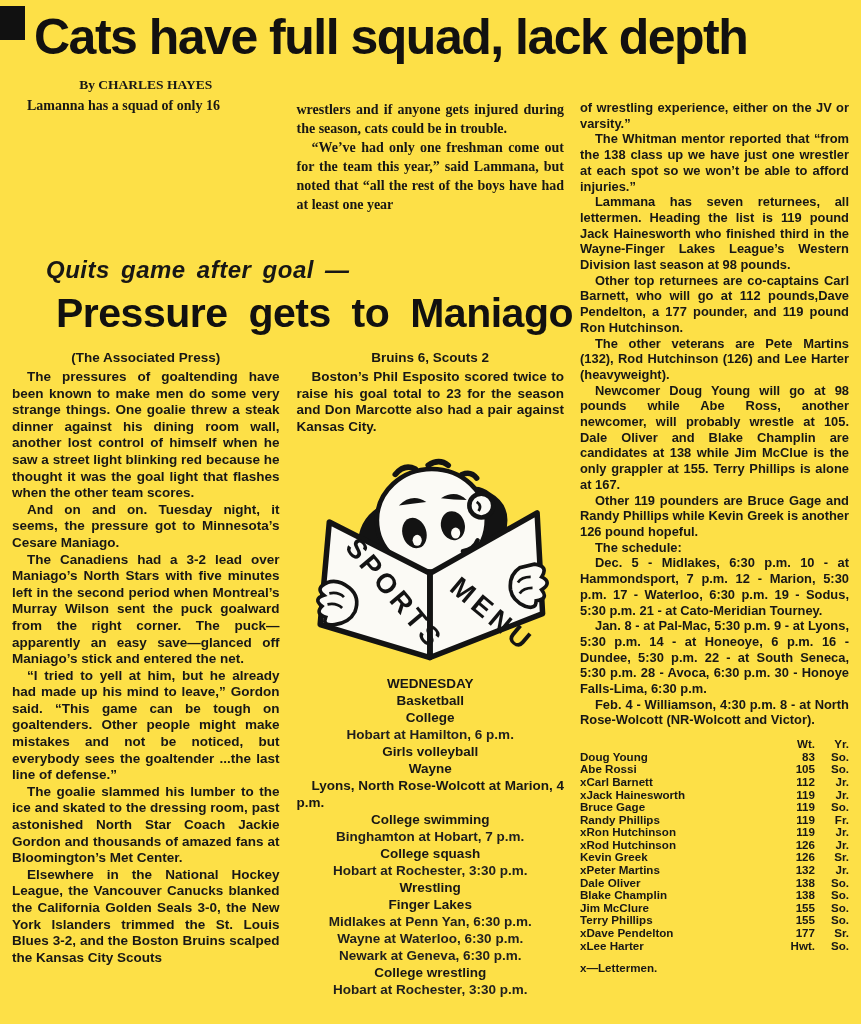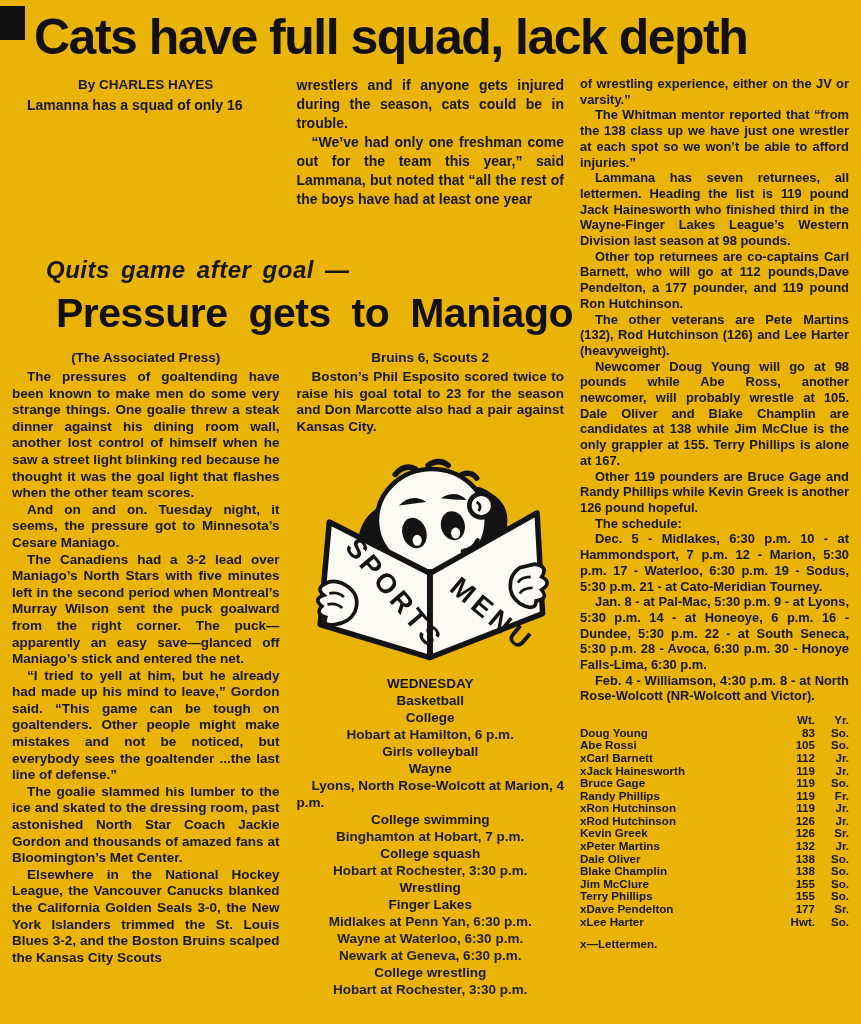--- a/index.html
+++ b/index.html
@@ -1,20 +1,20 @@
 <!DOCTYPE html>
 <html><head>
 <meta charset="utf-8">
 <style>
   html,body{margin:0;padding:0;background:#e8e6e0;}
   .page{
     position:relative;
     width:861px;height:1024px;
     margin:0 auto;
-    background:#eab308;
+    background:#fde047;
     color:#181715;
     font-family:"Liberation Sans", sans-serif;
     overflow:hidden;
   }
   .corner-mark{
     position:absolute;left:0;top:6px;width:25px;height:34px;
     background:#111;
   }
   h1.main-headline{
     margin:8px 24px 10px 34px;
@@ -29,26 +29,26 @@
   .right-col{flex:1;min-width:0;}
 
   
   p{margin:0;}
   .cols2{display:grid;grid-template-columns:1fr 1fr;gap:17px;}
   .news{
     font-size:14px;line-height:19px;font-weight:bold;
     text-align:justify;
   }
   .news p{text-indent:15px;}
-  .no-first-indent p:first-child{text-indent:0;}
+  .no-first-indent p:first-child{text-indent:0;margin-top:24px;}
   .byline,.credit,.subhead{
     text-align:center;font-weight:bold;font-size:13.5px;line-height:18px;
     margin-bottom:2px;
   }
-  .top-article{height:158px;overflow:hidden;}
+  .top-article{height:158px;overflow:hidden;font-family:Liberation Serif, serif;}
 
   .kicker{
     font-size:24px;font-style:italic;font-weight:bold;
     margin:22px 0 2px 34px;letter-spacing:.5px;word-spacing:4px;
   }
   h2.sub-headline{
     margin:6px 0 12px 44px;
     font-size:41px;font-weight:bold;letter-spacing:-.5px;word-spacing:10px;
     white-space:nowrap;color:#121110;
   }

